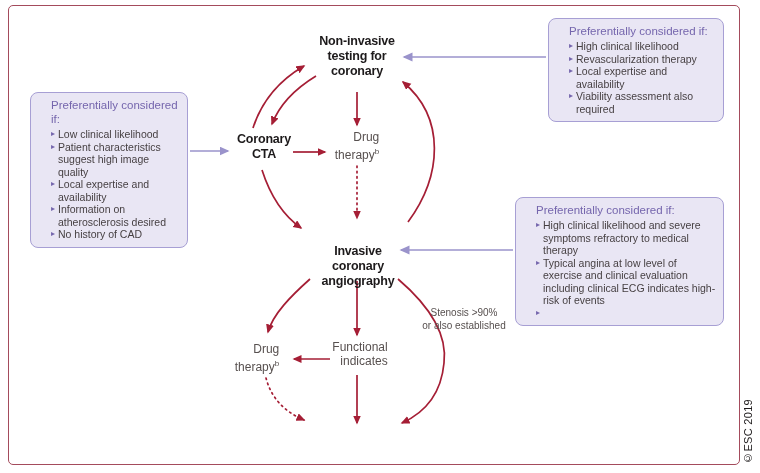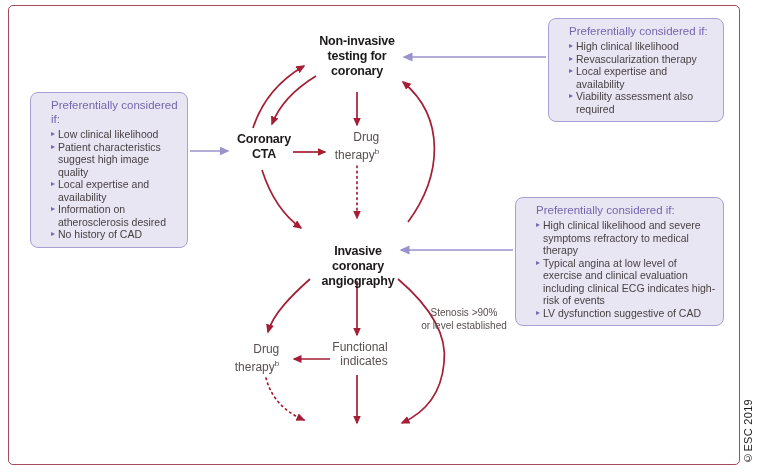--- a/index.html
+++ b/index.html
@@ -88,21 +88,21 @@
 
 
   <div class="node bold" style="left:358px;top:228px;margin-top:16px;">
     <div>Invasive</div>
     <div>coronary</div>
     <div>angiography</div>
   </div>
 
   <div class="node small" style="left:464px;top:306px;">
     <div>Stenosis &gt;90%</div>
-    <div>or level established</div>
+    <div>or also established</div>
   </div>
 
   <div class="node reg" style="left:257px;top:343px;">
     <div>Drug</div>
     <div><span>therapy</span><sup>b</sup></div>
   </div>
 
   <div class="node reg" style="left:360px;top:341px;">
     <div>Functional</div>
     <div>indicates</div>
@@ -158,19 +158,18 @@
     <div class="bi">
         <span class="bm">▸</span>
         <span>High clinical likelihood and severe symptoms refractory to medical therapy</span>
       </div>
     <div class="bi">
         <span class="bm">▸</span>
         <span>Typical angina at low level of exercise and clinical evaluation including clinical ECG indicates high-risk of events</span>
       </div>
     <div class="bi">
         <span class="bm">▸</span>
-        <span>LV dysfunction suggestive of CAD</span>
       </div>
   </div>
 
   <div class="copyright">©ESC 2019</div>
 
 </div>
 
 </body></html>

